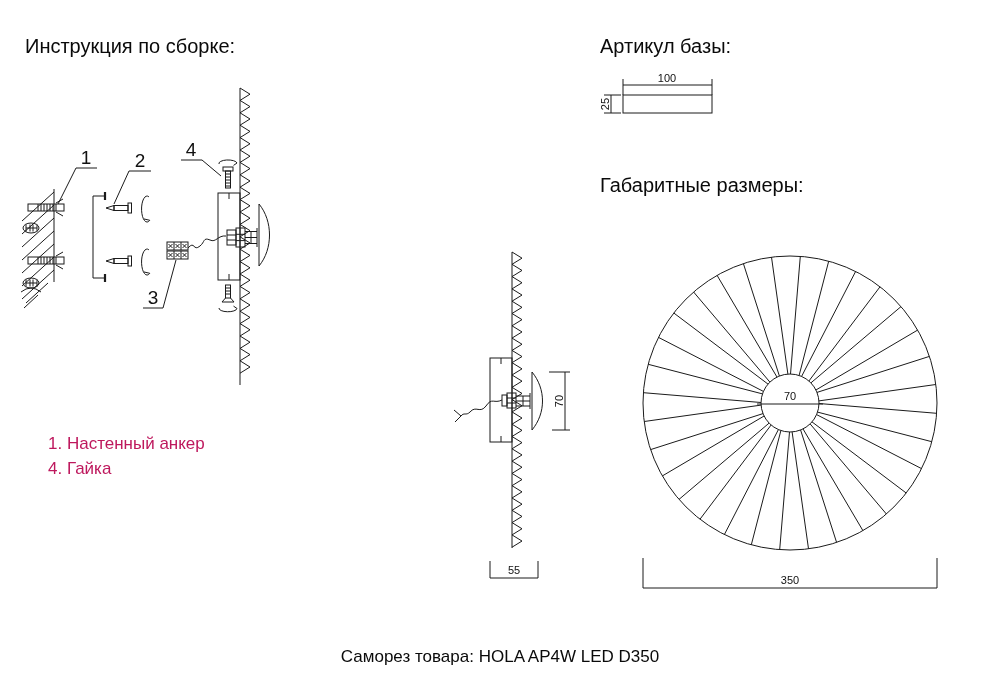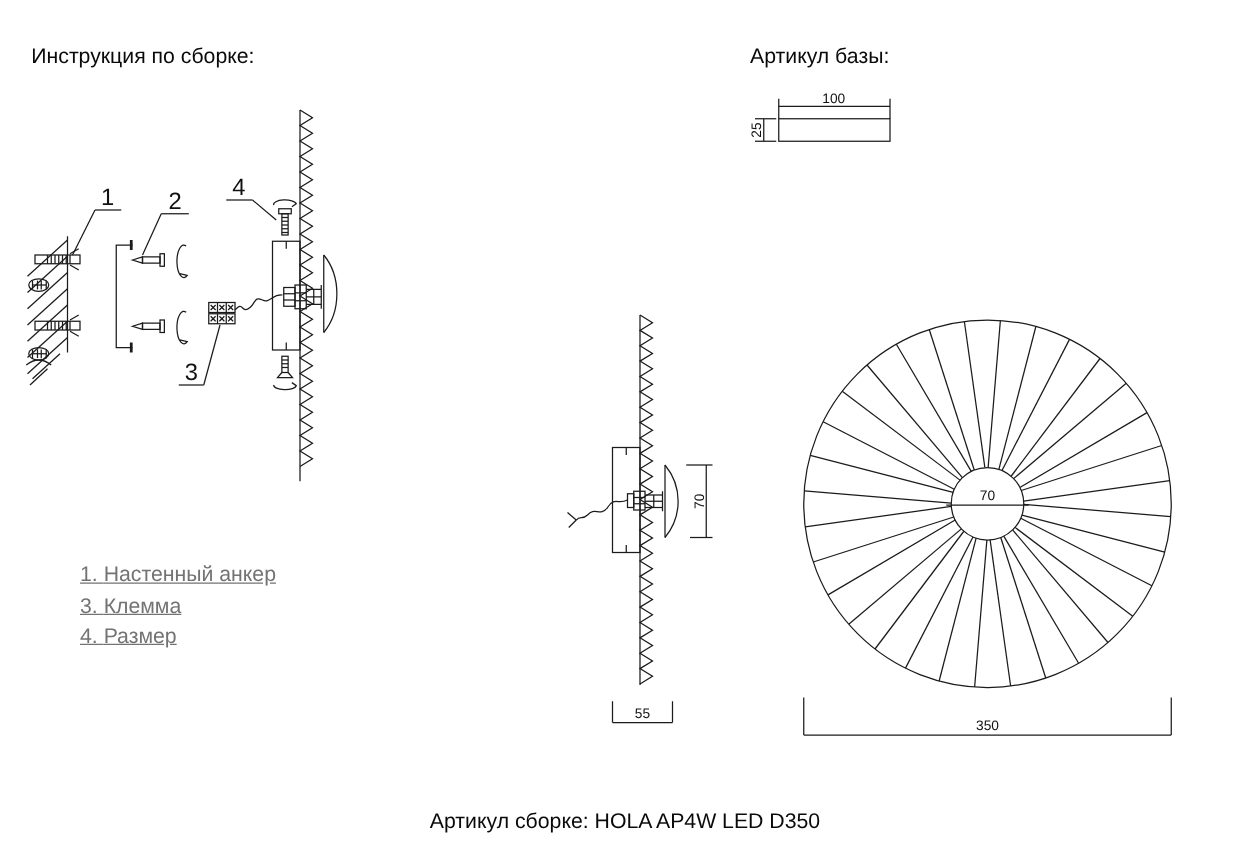--- a/index.html
+++ b/index.html
@@ -1,35 +1,36 @@
 <!DOCTYPE html>
 <html><head>
 <meta charset="utf-8">
 <style>
   html,body{margin:0;padding:0;background:#fff;}
   .page{position:relative;width:1000px;height:690px;background:#fff;overflow:hidden;
         font-family:"Liberation Sans",sans-serif;color:#111;}
-  .heading{position:absolute;font-size:17px;color:#0a0a0a;white-space:nowrap;}
+  .heading{position:absolute;font-size:20px;color:#0a0a0a;white-space:nowrap;}
   #drawing{position:absolute;left:0;top:0;}
-  .parts-list{position:absolute;left:48px;top:432px;list-style:none;margin:16px;padding:0;
-              font-size:17px;line-height:24.5px;color:#737373;text-decoration:underline;}
+  .parts-list{position:absolute;left:48px;top:432px;list-style:none;margin:0;padding:0;
+              font-size:17px;line-height:24.5px;color:#be185d;}
   .parts-list li span{white-space:pre;}
   .footer{position:absolute;left:0;top:647px;width:100%;text-align:center;
           font-size:17px;color:#0a0a0a;}
   text{font-family:"Liberation Sans",sans-serif;}
   .dim{font-size:11px;fill:#111;stroke:none;}
   .plabel{font-size:19px;fill:#111;stroke:none;}
 </style>
 </head>
 <body>
 
 <div class="page">
 
   <div class="heading" style="left:25px;top:35px;">Инструкция по сборке:</div>
   <div class="heading" style="left:600px;top:35px;">Артикул базы:</div>
+  <div class="heading" style="left:600px;top:174px;">Габаритные размеры:</div>
 
   <svg id="drawing" width="1000" height="690" viewBox="0 0 1000 690">
 
     <g stroke="#1b1b1b" fill="none" stroke-width="1">
 
       <line x1="54" y1="189" x2="54" y2="282"></line>
       <g id="gen-hatch">
           <line x1="54" y1="192" x2="22" y2="221"></line>
           <line x1="54" y1="205" x2="22" y2="234"></line>
           <line x1="54" y1="218" x2="22" y2="247"></line>
@@ -297,22 +298,21 @@
         <line x1="643" y1="588" x2="937" y2="588"></line>
         <line x1="643" y1="558" x2="643" y2="588"></line>
         <line x1="937" y1="558" x2="937" y2="588"></line>
         <text class="dim" x="790" y="584" text-anchor="middle">350</text>
       </g>
     </g>
   </svg>
 
   <ul class="parts-list">
     <li><span>1. </span><span>Настенный анкер</span></li>
-    <li><span>3. </span><span>Клемма</span></li>
-    <li><span>4. </span><span>Размер</span></li>
+    <li><span>4. </span><span>Гайка</span></li>
   </ul>
 
   <div class="footer">
-    <span>Артикул сборке:</span>
+    <span>Саморез товара:</span>
     <span>HOLA AP4W LED D350</span>
   </div>
 
 </div>
 
 </body></html>

